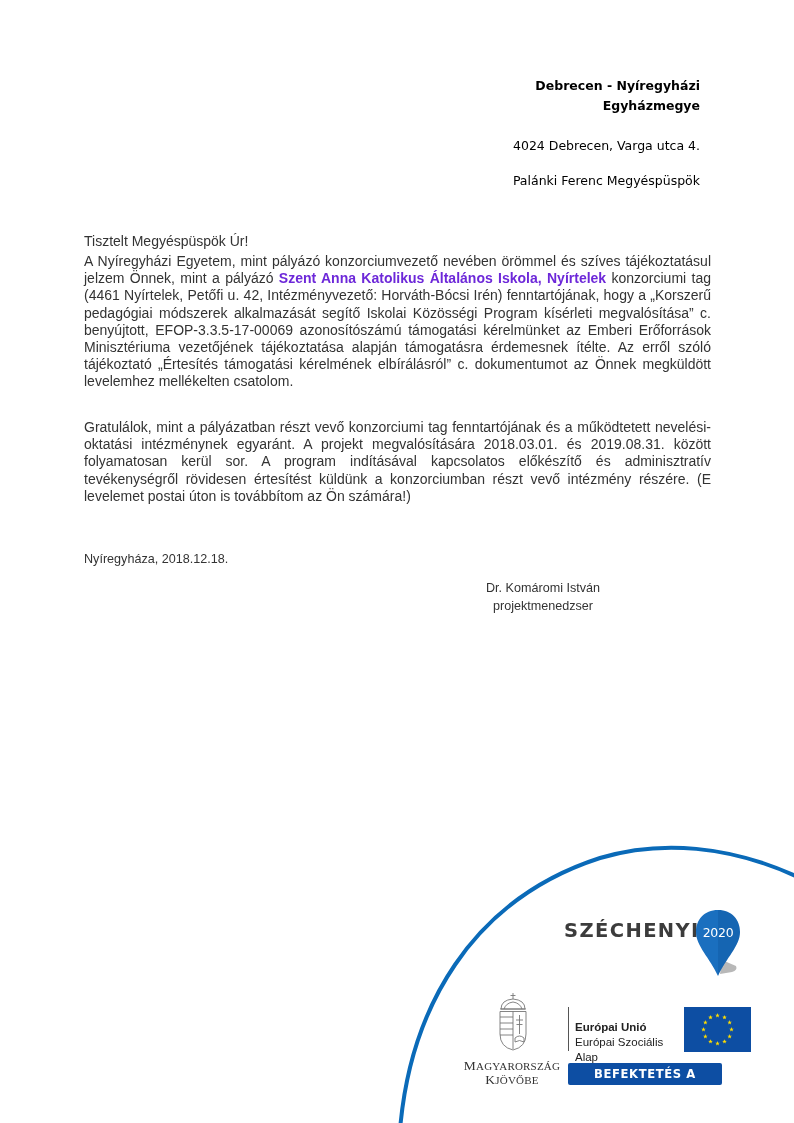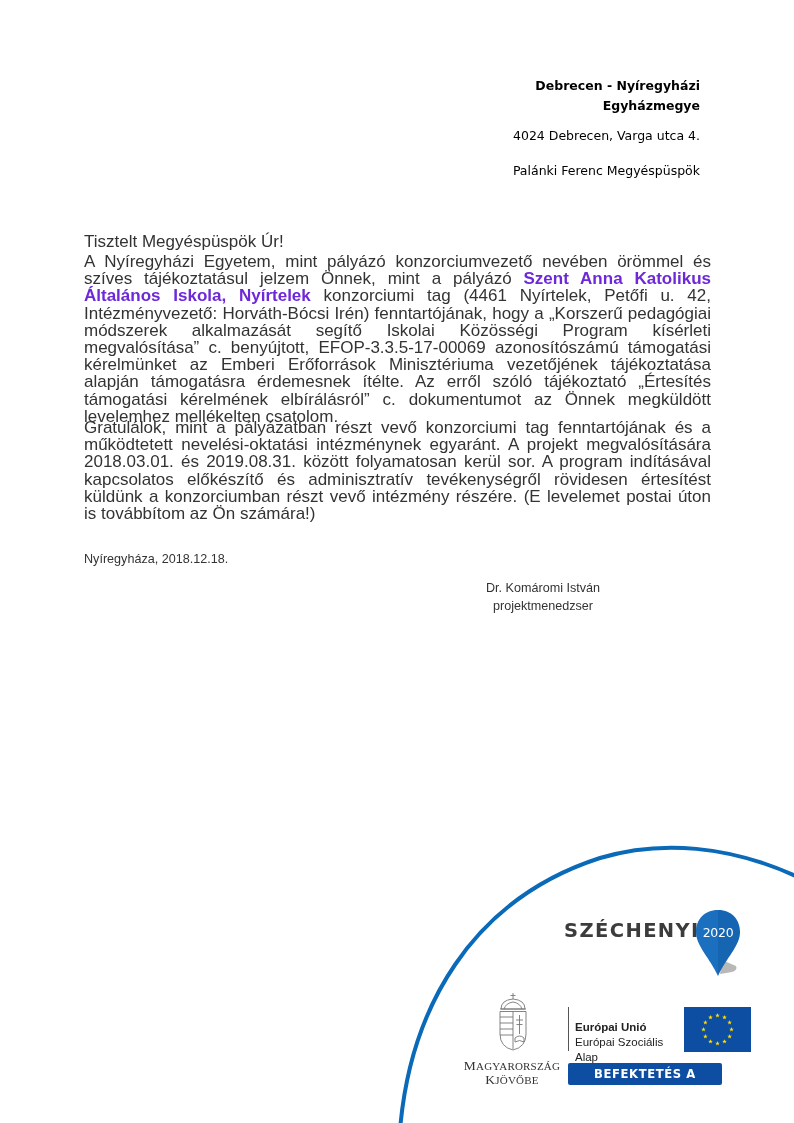--- a/index.html
+++ b/index.html
@@ -2,25 +2,25 @@
 <html><head>
 <meta charset="utf-8">
 <style>
   html, body { margin: 0; padding: 0; background: #ffffff; }
   body { width: 794px; height: 1123px; position: relative; overflow: hidden; }
   .page { position: absolute; left: 0; top: 0; width: 794px; height: 1123px; background: #fff; }
 
   .recipient { position: absolute; right: 94px; top: 76px; text-align: right;
     font-family: "DejaVu Sans", sans-serif; font-size: 12.5px; color: #000; }
   .recipient .org { font-weight: bold; line-height: 20px; }
-  .recipient .addr { margin-top: 10px; line-height: 20px; }
+  .recipient .addr { margin-top: 20px; line-height: 20px; }
   .recipient .person { margin-top: 15px; line-height: 20px; }
 
   .body-text { position: absolute; left: 84px; width: 627px;
-    font-family: "Liberation Sans", sans-serif; font-size: 17px; color: #333;
+    font-family: "Liberation Sans", sans-serif; font-size: 14px; color: #333;
     line-height: 17.2px; }
   .salutation { top: 233px; }
   .para1 { top: 253px; text-align: justify; text-align-last: left; }
   .para2 { top: 419px; text-align: justify; text-align-last: left; }
   .body-text b { color: #6d28d9; }
 
   .date { position: absolute; left: 84px; top: 552px;
     font-family: "Liberation Sans", sans-serif; font-size: 12.6px; color: #333; }
 
   .signature { position: absolute; left: 443px; width: 200px; top: 579px; text-align: center;

